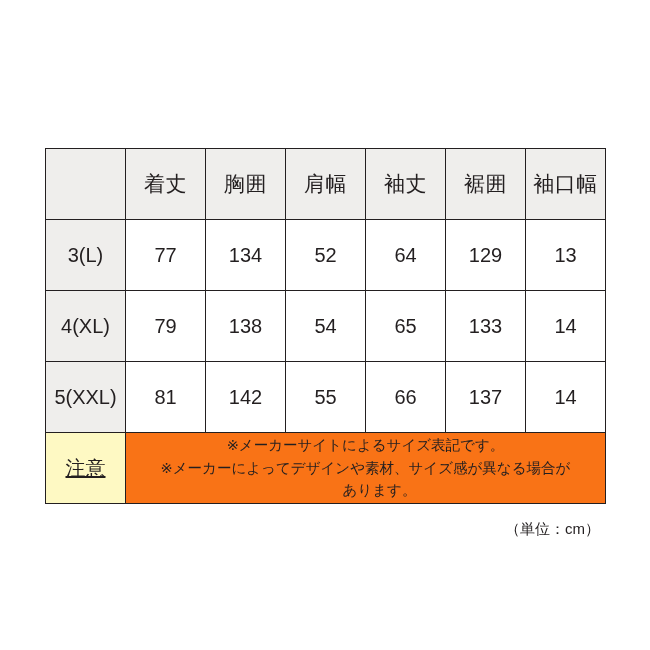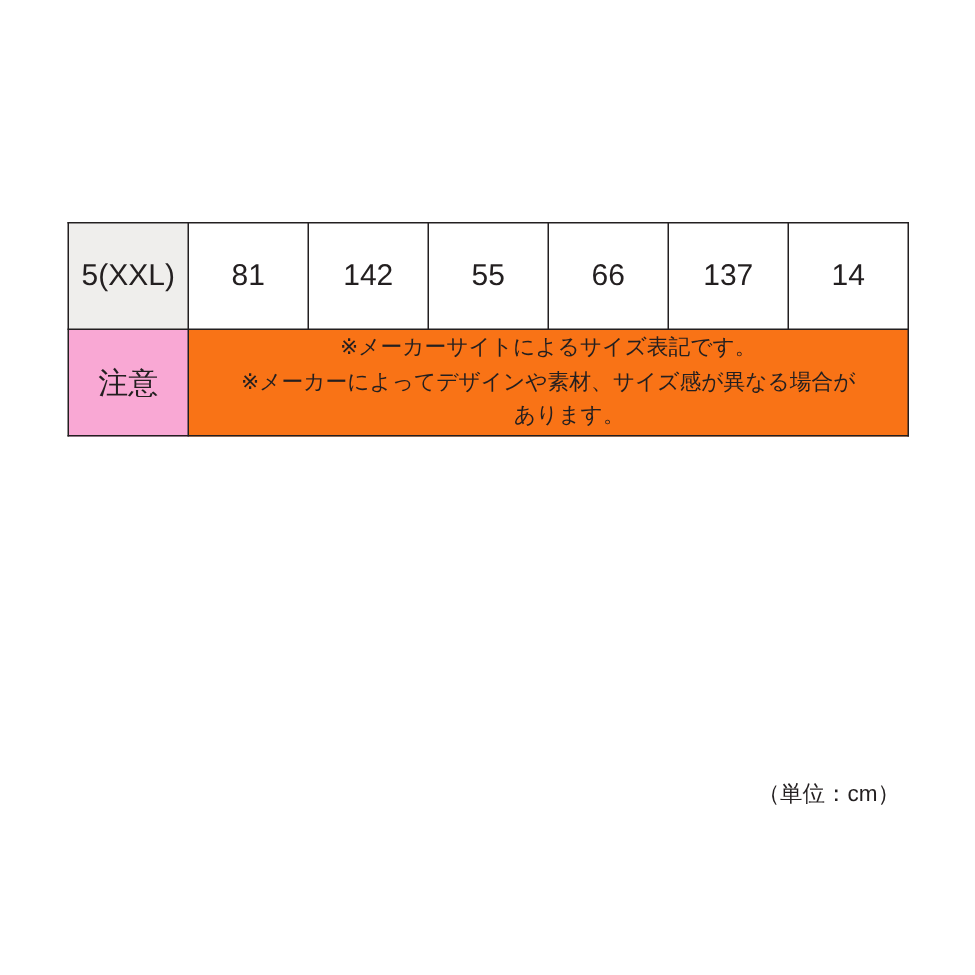--- a/index.html
+++ b/index.html
@@ -60,23 +60,24 @@
   td.num-cell {
     background: #ffffff;
     font-size: 21px;
   }
   
   col.c-label { width: 80px; }
   col.c-col   { width: 80px; }
 
   
   td.note-label {
-    background: #f9a8d4;
+    background: #fef9c3;
     font-size: 19px;
     height: 100px;
+    text-decoration: underline;
   }
   td.note-body {
     background: #f97316;
     text-align: left;
     vertical-align: middle;
     padding: 10px 12px;
     height: 100px;
   }
   .note-line {
     font-size: 14.5px;
@@ -107,22 +108,49 @@
       <colgroup>
         <col class="c-label">
         <col class="c-col">
         <col class="c-col">
         <col class="c-col">
         <col class="c-col">
         <col class="c-col">
         <col class="c-col">
       </colgroup>
       <tbody>
+        <tr class="header-row">
+          <td class="corner-cell"></td>
+          <td>着丈</td>
+          <td>胸囲</td>
+          <td>肩幅</td>
+          <td>袖丈</td>
+          <td>裾囲</td>
+          <td>袖口幅</td>
+        </tr>
 
+        <tr>
+          <td class="row-label">3(L)</td>
+          <td class="num-cell">77</td>
+          <td class="num-cell">134</td>
+          <td class="num-cell">52</td>
+          <td class="num-cell">64</td>
+          <td class="num-cell">129</td>
+          <td class="num-cell">13</td>
+        </tr>
 
+        <tr>
+          <td class="row-label">4(XL)</td>
+          <td class="num-cell">79</td>
+          <td class="num-cell">138</td>
+          <td class="num-cell">54</td>
+          <td class="num-cell">65</td>
+          <td class="num-cell">133</td>
+          <td class="num-cell">14</td>
+        </tr>
 
         <tr>
           <td class="row-label">5(XXL)</td>
           <td class="num-cell">81</td>
           <td class="num-cell">142</td>
           <td class="num-cell">55</td>
           <td class="num-cell">66</td>
           <td class="num-cell">137</td>
           <td class="num-cell">14</td>
         </tr>

